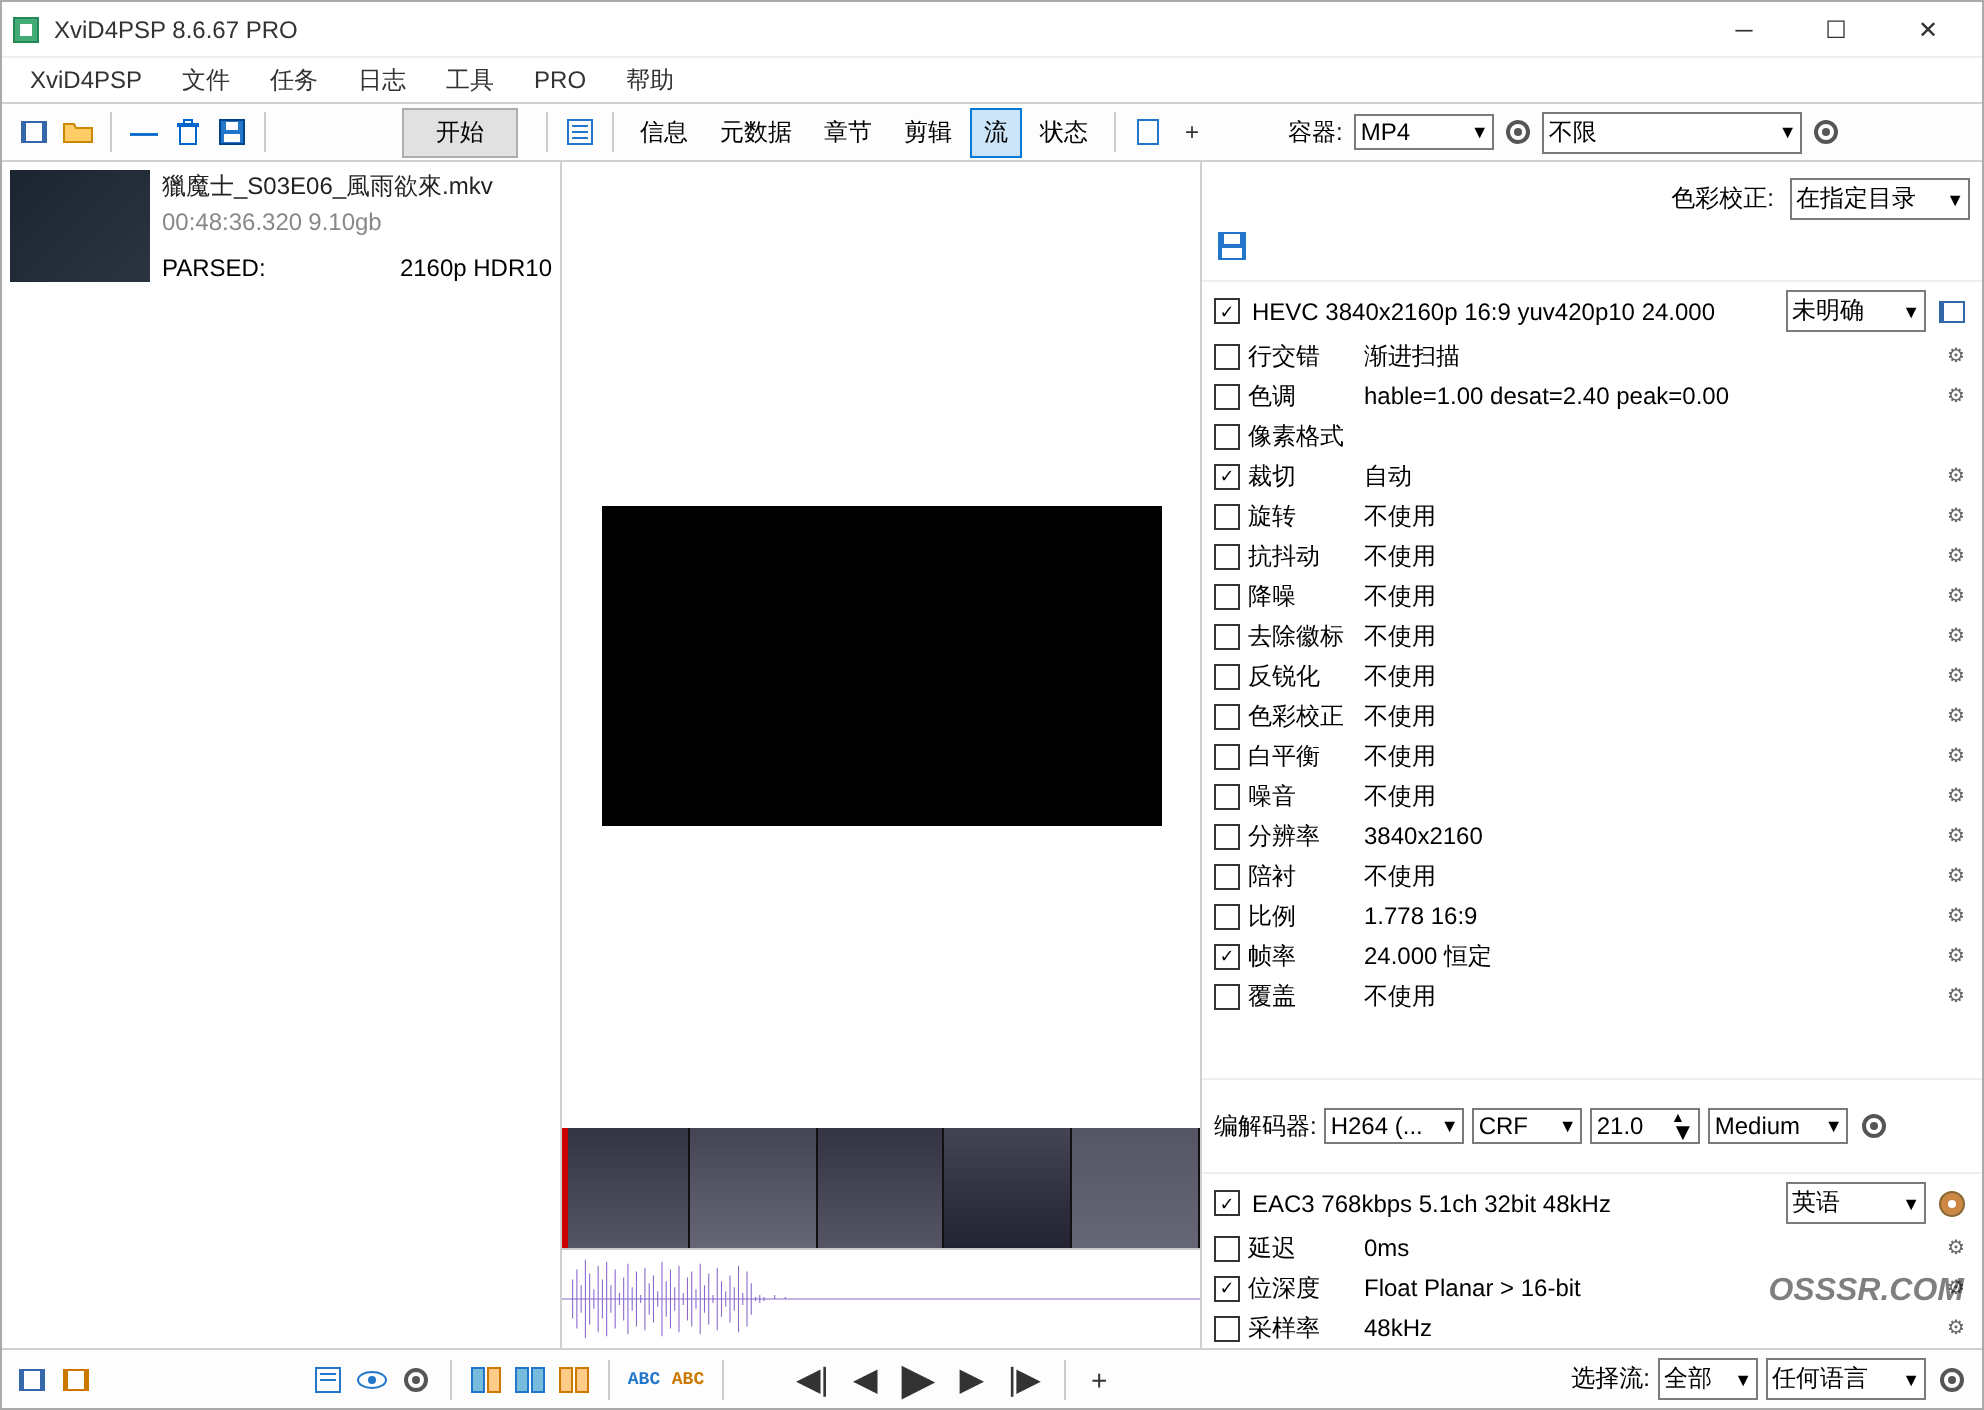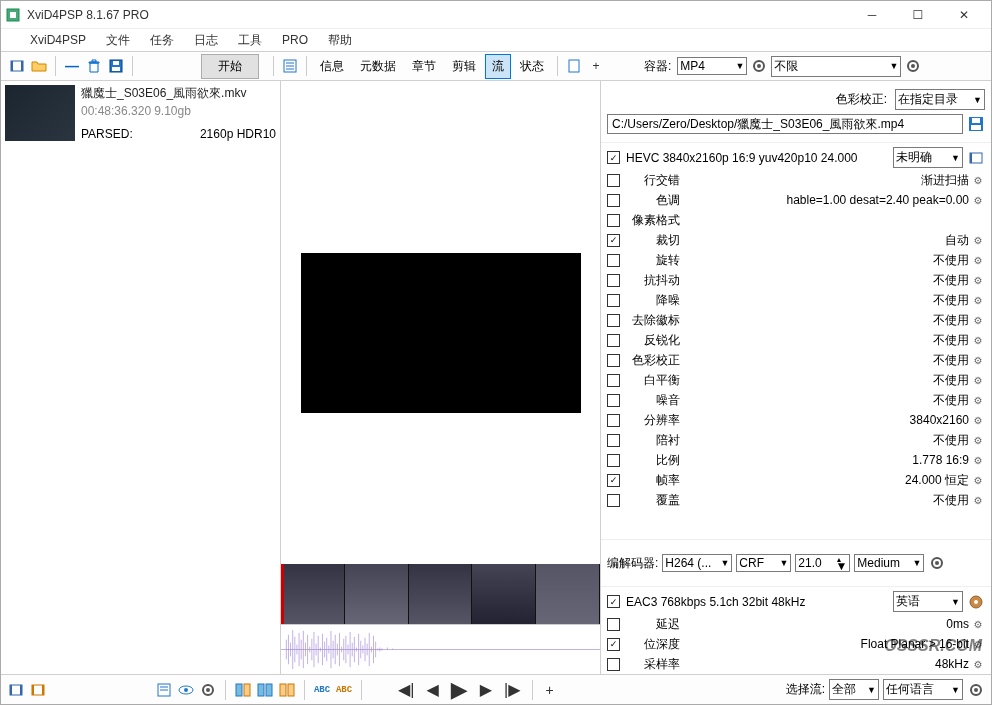--- a/index.html
+++ b/index.html
@@ -2,21 +2,21 @@
 <html><head>
 <meta charset="utf-8">
 <style>
 * { margin:0; padding:0; box-sizing:border-box; font-family:"Microsoft YaHei","Segoe UI",sans-serif; font-size:12px; }
 body { background:#fff; width:992px; height:705px; overflow:hidden; border:1px solid #aaa; }
 .titlebar { height:28px; background:#fff; display:flex; align-items:center; padding:0 4px; border-bottom:1px solid #eee; }
 .titlebar .icon { width:16px; height:16px; margin-right:6px; }
 .titlebar .title { flex:1; color:#333; font-size:12px; }
 .winbtns { display:flex; }
 .winbtn { width:46px; height:28px; display:flex; align-items:center; justify-content:center; color:#333; }
-.menubar { height:22px; display:flex; align-items:center; padding:0 6px; gap:4px;margin-left:15px; }
+.menubar { height:22px; display:flex; align-items:center; padding:0 6px; gap:4px; }
 .menubar span { padding:2px 8px; color:#333; cursor:default; }
 .toolbar { height:30px; border-top:1px solid #d0d0d0; border-bottom:1px solid #d0d0d0; display:flex; align-items:center; padding:0 6px; gap:2px; background:#fdfdfd; }
 .tbicon { width:20px; height:20px; display:flex; align-items:center; justify-content:center; cursor:pointer; }
 .tbsep { width:1px; height:20px; background:#ccc; margin:0 4px; }
 .tbtn { padding:3px 16px; border:1px solid #adadad; background:#e1e1e1; cursor:pointer; }
 .ttab { padding:3px 6px; border:1px solid transparent; cursor:pointer; }
 .ttab.active { border:1px solid #0078d7; background:#cce4f7; }
 .tlabel { padding:0 4px; }
 .combo { border:1px solid #7a7a7a; background:#fff; padding:1px 2px; display:flex; align-items:center; min-width:60px; cursor:pointer; }
 .combo .arrow { margin-left:auto; font-size:9px; }
@@ -33,40 +33,40 @@
 .previewbox { width:280px; height:160px; background:#000; }
 .timeline { height:60px; background:#222; display:flex; position:relative; }
 .tlframe { flex:1; background:#333; border-right:1px solid #111; }
 .wave { height:50px; background:#fff; position:relative; overflow:hidden; border-top:1px solid #ccc; }
 .wave svg { width:100%; height:100%; }
 .right { width:390px; display:flex; flex-direction:column; overflow:hidden; }
 .rrow { display:flex; align-items:center; padding:2px 6px; gap:4px; min-height:22px; }
 .rlabel { padding:0 4px; }
 .txtinput { flex:1; border:1px solid #7a7a7a; padding:2px 4px; background:#fff; }
 .chk { width:13px; height:13px; border:1px solid #333; display:inline-flex; align-items:center; justify-content:center; font-size:9px; margin-right:2px; background:#fff; }
-.proprow { display:flex; align-items:center; padding:1px 6px; gap:2px; min-height:20px;text-align:right; }
+.proprow { display:flex; align-items:center; padding:1px 6px; gap:2px; min-height:20px; }
 .propname { width:56px; white-space:nowrap; }
 .propval { flex:1; white-space:nowrap; overflow:hidden; }
 .slidicon { width:14px; height:14px; color:#666; font-size:10px; display:flex; align-items:center; justify-content:center; }
 .rprops { flex:1; overflow-y:auto; overflow-x:hidden; }
 .encrow { display:flex; align-items:center; padding:14px 6px; gap:4px; border-top:1px solid #eee; }
 .bottombar { height:30px; border-top:1px solid #d0d0d0; display:flex; align-items:center; padding:0 6px; gap:4px; background:#fdfdfd; }
 .playbtn { font-size:16px; color:#333; padding:0 4px; cursor:pointer; }
 .iconbtn { width:18px; height:18px; display:flex; align-items:center; justify-content:center; cursor:pointer;font-family:Liberation Mono, monospace; }
 .gear { width:16px; height:16px; }
 </style>
 </head>
 <body>
 
 <div class="titlebar">
   <svg class="icon" viewBox="0 0 16 16">
       <rect x="2" y="2" width="12" height="12" fill="#4a7" stroke="#285"></rect>
       <rect x="5" y="5" width="6" height="6" fill="#fff"></rect>
     </svg>
-  <span class="title">XviD4PSP 8.1.67 PRO</span>
+  <span class="title">XviD4PSP 8.6.67 PRO</span>
   <div class="winbtns">
     <div class="winbtn">─</div>
     <div class="winbtn">☐</div>
     <div class="winbtn">✕</div>
   </div>
 </div>
 
 <div class="menubar">
   <span>XviD4PSP</span>
   <span>文件</span>
@@ -194,21 +194,20 @@
 
   <div class="right">
     <div class="rrow" style="justify-content:flex-end;padding-top:8px">
       <span class="rlabel">色彩校正:</span>
       <div class="combo" style="min-width:90px">
           <span>在指定目录</span>
           <span class="arrow">▼</span>
         </div>
     </div>
     <div class="rrow">
-      <input class="txtinput" value="C:/Users/Zero/Desktop/獵魔士_S03E06_風雨欲來.mp4" style="">
       <div class="iconbtn">
           <svg width="16" height="16" viewBox="0 0 16 16">
             <rect x="1" y="1" width="14" height="14" fill="#27c"></rect>
             <rect x="3" y="9" width="10" height="5" fill="#fff"></rect>
             <rect x="4" y="2" width="8" height="5" fill="#fff"></rect>
           </svg>
         </div>
     </div>
     <div style="height:6px"></div>
     <div class="rrow" style="border-top:1px solid #eee;padding-top:4px">

